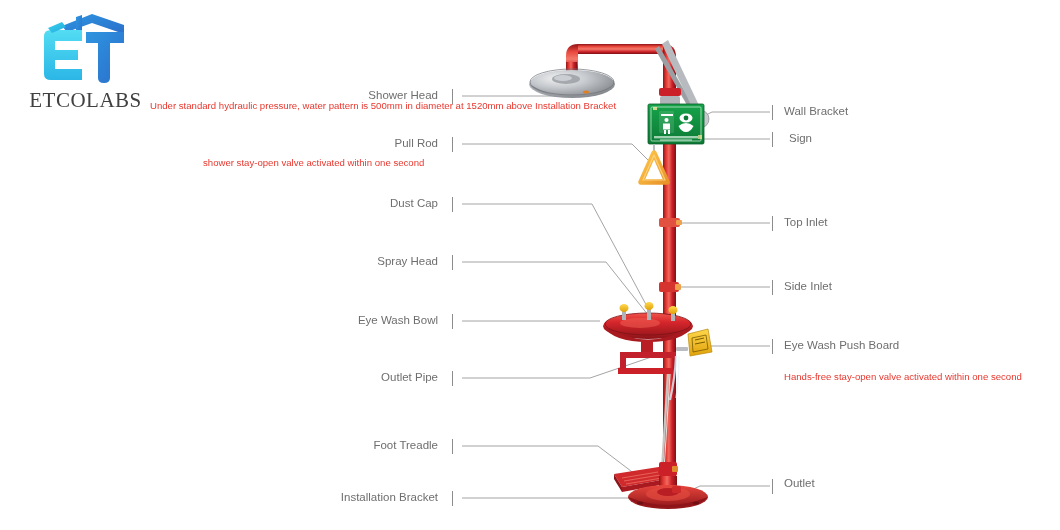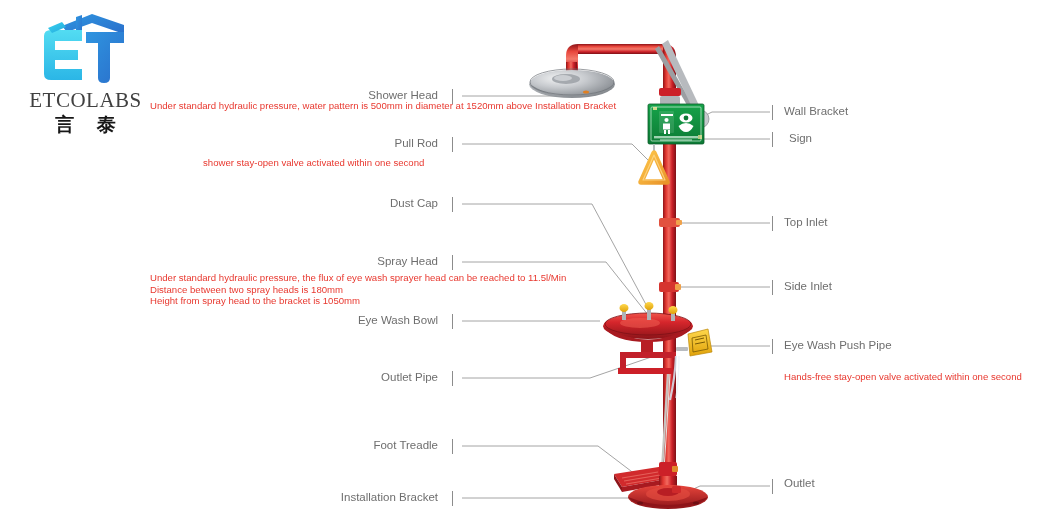--- a/index.html
+++ b/index.html
@@ -59,21 +59,20 @@
       <path d="M30 14 L60 2 L92 13 L92 22 L60 11 L35 20 Z" fill="url(#gB)"></path>
       <path d="M44 5 L50 3 L50 26 L44 28 Z" fill="url(#gB)"></path>
 
       <path d="M54 20 L92 20 L92 31 L78 31 L78 66 Q78 71 72 71 Q66 71 66 66 L66 31 L54 31 Z" fill="url(#gB)"></path>
 
       <path d="M12 24 Q12 18 19 18 L50 18 L50 29 L23 29 L23 38 L46 38 L46 48 L23 48 L23 57 L50 57 L50 68 L19 68 Q12 68 12 62 Z" fill="url(#gC)"></path>
 
       <path d="M16 16 L30 10 L34 15 L20 21 Z" fill="url(#gA)"></path>
     </svg>
     <div id="logo-wordmark">ETCOLABS</div>
-    <div id="logo-cn">言 泰</div>
   </div>
 
   <svg class="lines" viewBox="0 0 1060 530">
     <g stroke="#9a9a9a" stroke-width="0.9" fill="none">
 
       <path d="M462 96 L560 96"></path>
 
       <path d="M462 144 L632 144 L648 160"></path>
 
       <path d="M462 204 L592 204 L650 312"></path>
@@ -337,40 +336,35 @@
       <span>Top Inlet</span>
     </div>
 
     <div class="tick" style="left:772px;top:280px;"></div>
     <div class="lbl right" style="left:784px;top:280px;">
       <span>Side Inlet</span>
     </div>
 
     <div class="tick" style="left:772px;top:339px;"></div>
     <div class="lbl right" style="left:784px;top:339px;">
-      <span>Eye Wash Push Pipe</span>
+      <span>Eye Wash Push Board</span>
     </div>
 
     <div class="tick" style="left:772px;top:479px;"></div>
     <div class="lbl right" style="left:784px;top:477px;">
       <span>Outlet</span>
     </div>
   </div>
 
   <div class="spec" style="left:150px;top:100px;">
     <div>Under standard hydraulic pressure, water pattern is 500mm in diameter at 1520mm above Installation Bracket</div>
   </div>
 
   <div class="spec" style="left:203px;top:157px;">
     <div>shower stay-open valve activated within one second</div>
   </div>
 
-  <div class="spec" style="left:150px;top:272px;">
-    <div>Under standard hydraulic pressure, the flux of eye wash sprayer head can be reached to 11.5l/Min</div>
-    <div>Distance between two spray heads is 180mm</div>
-    <div>Height from spray head to the bracket is 1050mm</div>
-  </div>
 
   <div class="spec" style="left:784px;top:371px;">
     <div>Hands-free stay-open valve activated within one second</div>
   </div>
 
 </div>
 
 </body></html>

